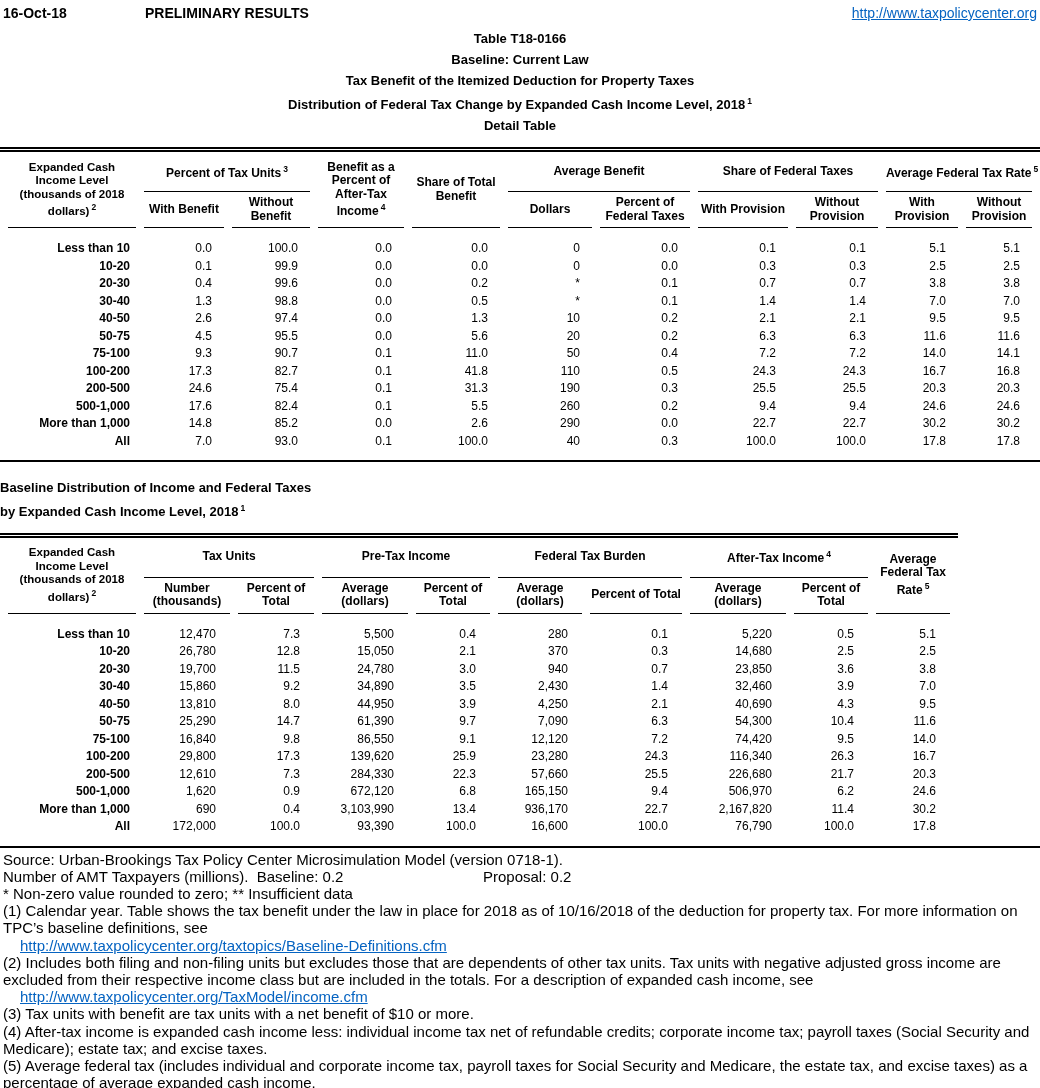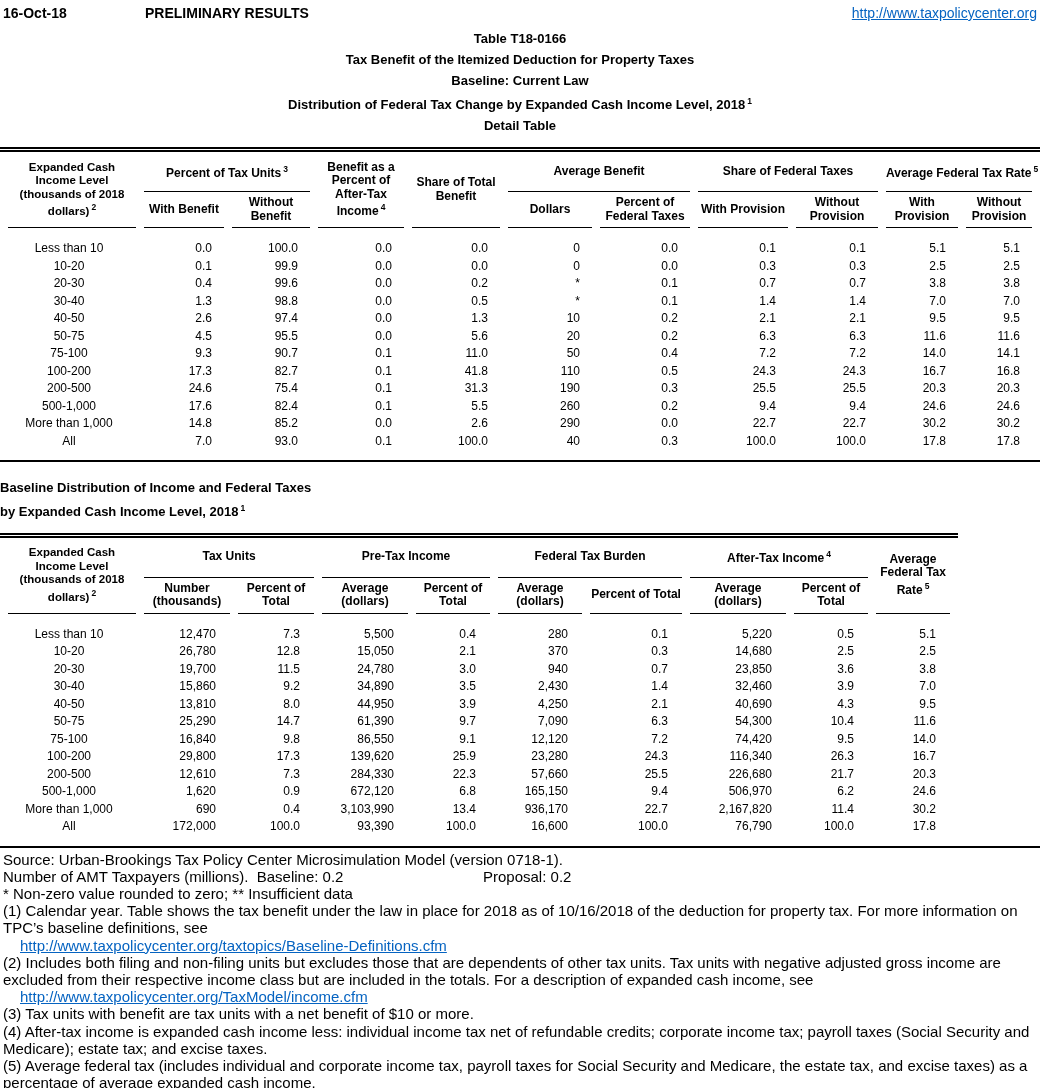--- a/index.html
+++ b/index.html
@@ -25,43 +25,43 @@
 
   thead th { font-weight:700; text-align:center; vertical-align:middle; padding:2px 0; font-size:12px; line-height:13.5px; }
   thead .inc-h { font-size:11.5px; }
   .ub { border-bottom:1.5px solid #000; }
   tr.grp-row > th { height:40px; }
   tr.sub-row > th { height:36px; }
   .nowrap { white-space:nowrap; }
   sup { font-size:8.5px; margin-left:2px; }
 
   tbody th, tbody td { line-height:17.5px; font-size:12px; }
-  tbody th.row-label { font-weight:400; padding-right:6px; }
+  tbody th.row-label { text-align:right; font-weight:700; padding-right:6px; }
   tbody td.num { text-align:right; }
   #table1 tbody td.num { padding-right:12px; }
   #table2 tbody td.num { padding-right:14px; }
   tbody tr:first-child th, tbody tr:first-child td { padding-top:12px; }
   tbody tr:last-child th,  tbody tr:last-child td  { padding-bottom:10px; }
 
   .footnotes { border-top:2px solid #000; padding:3px 3px 0 3px; font-size:15px; line-height:17.2px; }
   .fn-amt .amt-left { display:inline-block; width:480px; white-space:pre-wrap; }
 </style>
 </head>
 <body>
 
 <div class="topbar">
   <div class="date">16-Oct-18</div>
   <div class="prelim">PRELIMINARY RESULTS</div>
   <a class="site" href="#">http://www.taxpolicycenter.org</a>
 </div>
 
 <div class="titles">
   <div>Table T18-0166</div>
+  <div>Baseline: Current Law</div>
   <div>Tax Benefit of the Itemized Deduction for Property Taxes</div>
-  <div>Baseline: Current Law</div>
   <div><span>Distribution of Federal Tax Change by Expanded Cash Income Level, 2018</span><sup>1</sup></div>
   <div>Detail Table</div>
 </div>
 
 <table id="table1">
   <colgroup>
     <col style="width:128px">
       <col style="width:80px">
       <col style="width:78px">
       <col style="width:86px">

